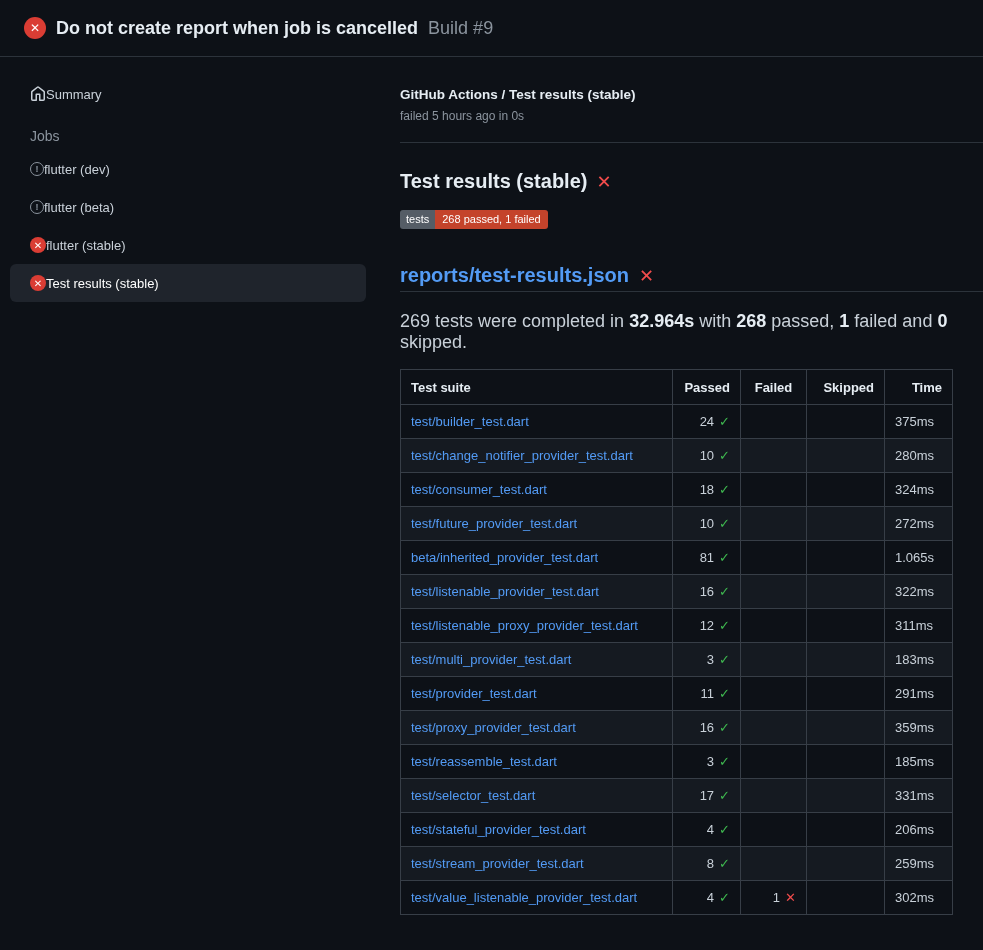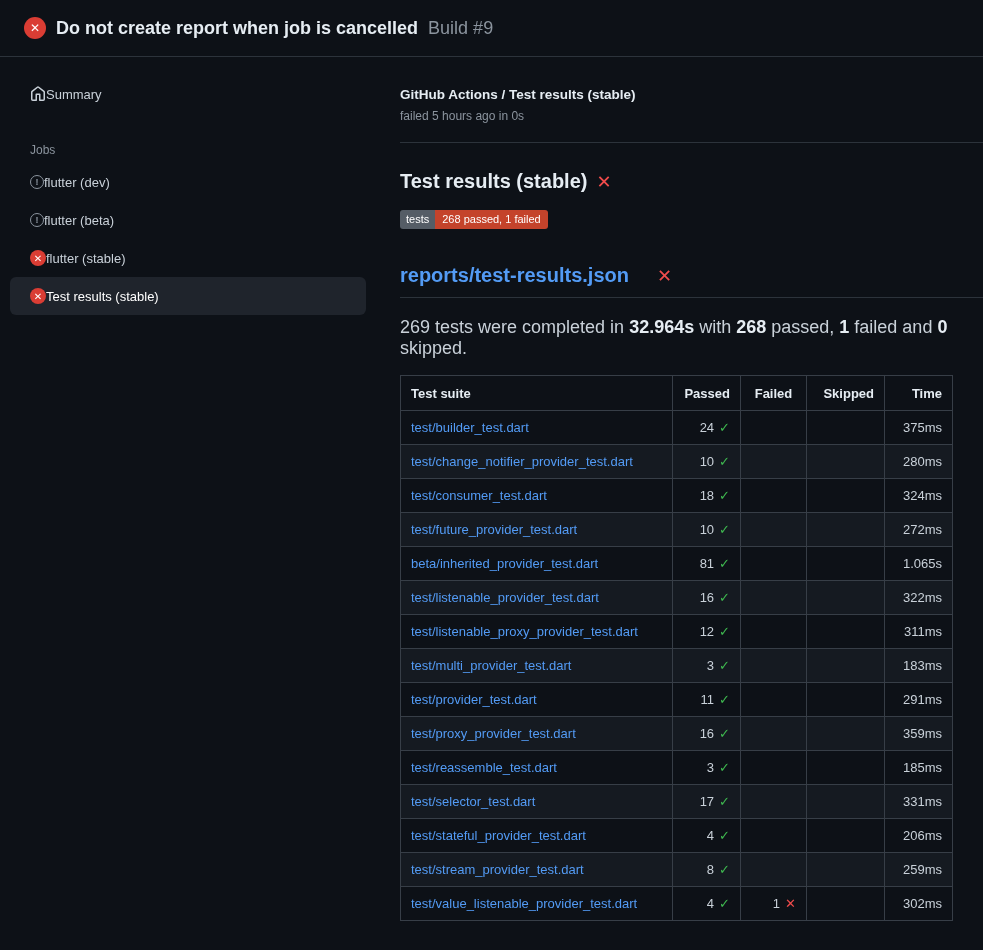--- a/index.html
+++ b/index.html
@@ -32,22 +32,22 @@
   .side-item{
     display:flex;align-items:center;gap:0;height:38px;
     margin:0 10px;padding:0 10px 0 20px;border-radius:6px;
     font-size:13px;color:var(--text,#c9d1d9);cursor:pointer;
   }
   .side-item.selected{background:var(--selected-bg,#1f242c);color:#fff;}
   .side-label{white-space:nowrap;}
   .icon.home{display:inline-flex;width:16px;height:16px;color:var(--text,#c9d1d9);}
   .icon.home svg{width:16px;height:16px;fill:currentColor;}
   .jobs-label{
-    font-size:12px;color:var(--text-muted,#8b949e);
-    margin:30px 0 6px 30px;
+    font-size:14px;color:var(--text-muted,#8b949e);
+    margin:15px 0 6px 30px;
   }
   .neutral-circle{
     display:inline-flex;align-items:center;justify-content:center;
     width:14px;height:14px;border-radius:50%;
     border:1.5px solid var(--text-muted,#8b949e);
     color:var(--text-muted,#8b949e);font-size:9px;font-weight:700;
     flex:0 0 auto;box-sizing:border-box;
   }
   
   .breadcrumb{font-size:13.5px;font-weight:700;color:var(--text-bright,#e6edf3);}
@@ -55,23 +55,23 @@
   hr.divider{border:none;border-top:1px solid var(--panel-border,#30363d);margin:19px 0 0 0;}
   h2.section-title{
     margin:27px 0 0 0;font-size:20px;font-weight:700;
     color:var(--text-bright,#e6edf3);display:flex;align-items:center;gap:9px;
   }
   .xmark{color:var(--red-bright,#f14c4c);font-weight:700;font-size:18px;line-height:1;}
   .badge{display:inline-flex;margin-top:17px;font-size:11px;border-radius:3px;overflow:hidden;line-height:1;}
   .badge-label{background:var(--badge-label-bg,#555d66);color:#fff;padding:4px 6px;}
   .badge-value{background:var(--badge-value-bg,#c4432b);color:#fff;padding:4px 7px;}
   h2.report-title{
-    margin:35px 0 0 0;padding-bottom:10px;
+    margin:35px 0 0 0;padding-bottom:4px;
     border-bottom:1px solid var(--panel-border,#262d36);
-    font-size:20px;font-weight:700;display:flex;align-items:center;gap:28px;
+    font-size:20px;font-weight:700;display:flex;align-items:center;gap:10px;
   }
   .report-link{color:var(--link,#539bf5);text-decoration:none;}
   .summary-line{margin:19px 0 0 0;font-size:18px;color:var(--text,#c9d1d9);}
   .summary-line strong{color:var(--text-bright,#e6edf3);}
   
   table.results{
     margin-top:16px;border-collapse:collapse;table-layout:fixed;
     width:552px;font-size:13px;
   }
   .results th,.results td{
@@ -83,21 +83,21 @@
   }
   .results .c0{width:272px;}
   .results .c1{width:68px;}
   .results .c2{width:66px;}
   .results .c3{width:78px;}
   .results .c4{width:68px;}
   .results tbody tr:nth-child(even){background:var(--stripe,#151a21);}
   td.suite a{color:var(--link,#539bf5);text-decoration:none;}
   td.passed,td.failed{text-align:right;white-space:nowrap;}
   td.skipped{text-align:center;}
-  td.time{text-align:right;color:var(--text,#c9d1d9);}
+  td.time{color:var(--text,#c9d1d9);}
   .mark{font-weight:700;margin-left:5px;font-size:13px;}
   .mark.ok{color:var(--green,#3fb950);}
   .mark.bad{color:var(--red-bright,#f14c4c);}
 </style>
 </head>
 <body>
 
 <header class="top">
   <span class="x-circle lg">✕</span>
   <h1>Do not create report when job is cancelled</h1>

